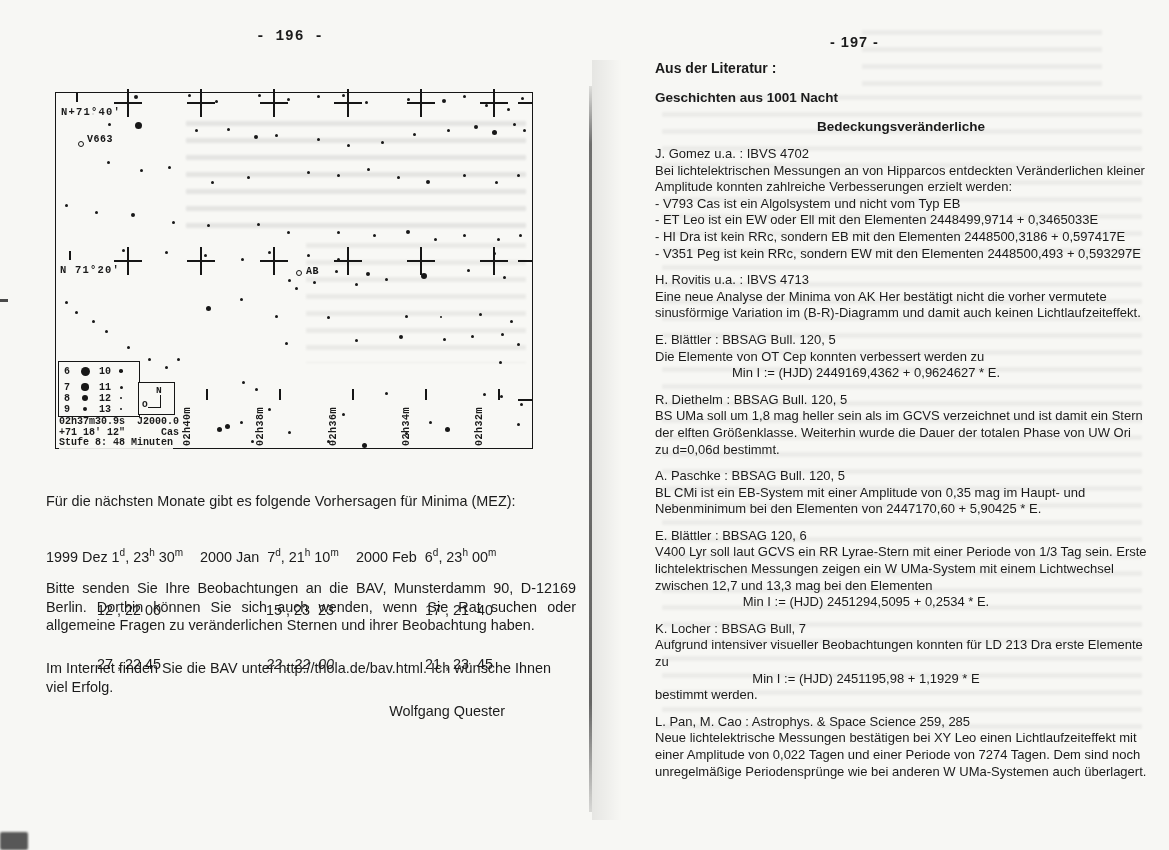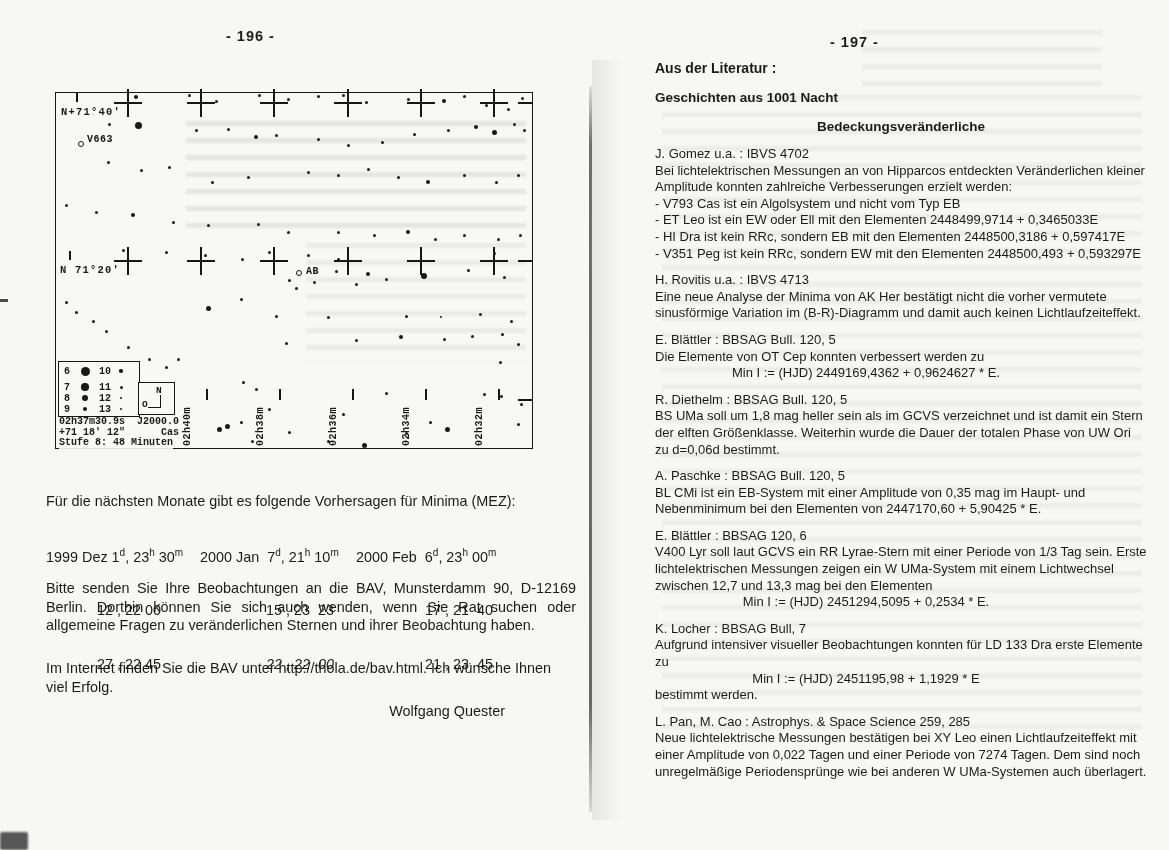--- a/index.html
+++ b/index.html
@@ -63,21 +63,21 @@
         filter:blur(1.2px);opacity:.85;border-radius:2px;}
   .edge-dash{position:absolute;left:0;top:299px;width:8px;height:3px;background:#4a4a4a;filter:blur(.5px);}
   sup{line-height:0;}
 </style>
 </head>
 <body>
 
 <div class="scan">
 
   <div class="page" id="page-left">
-    <div class="pageno" style="left:226px;top:28px;">- 196 -</div>
+    <div class="pageno" style="left:256px;top:28px;font-family:Liberation Mono, monospace;">- 196 -</div>
 
     <div class="chart" id="chart-canvas">
 
       <div class="ghost" style="left:130px;top:28px;width:340px;height:110px;opacity:.5;"></div>
       <div class="ghost" style="left:250px;top:150px;width:220px;height:120px;opacity:.35;"></div>
 
     <div class="star" style="left: 78px; top: 2px; width: 4px; height: 4px;"></div>
         <div class="star" style="left: 131.5px; top: 0.5px; width: 3px; height: 3px;"></div>
         <div class="star" style="left: 158.5px; top: 6.5px; width: 3px; height: 3px;"></div>
         <div class="star" style="left: 201.5px; top: 0.5px; width: 3px; height: 3px;"></div>
@@ -321,21 +321,21 @@
           <div class="src">A. Paschke : BBSAG Bull. 120, 5</div>
           <div class="body-line">BL CMi ist ein EB-System mit einer Amplitude von 0,35 mag im Haupt- und Nebenminimum bei den Elementen von 2447170,60 + 5,90425 * E.</div>
         </div>
         <div class="entry">
           <div class="src">E. Blättler : BBSAG 120, 6</div>
           <div class="body-line">V400 Lyr soll laut GCVS ein RR Lyrae-Stern mit einer Periode von 1/3 Tag sein. Erste lichtelektrischen Messungen zeigen ein W UMa-System mit einem Lichtwechsel zwischen 12,7 und 13,3 mag bei den Elementen</div>
           <div class="formula">Min I := (HJD) 2451294,5095 + 0,2534 * E.</div>
         </div>
         <div class="entry">
           <div class="src">K. Locher : BBSAG Bull, 7</div>
-          <div class="body-line">Aufgrund intensiver visueller Beobachtungen konnten für LD 133 Dra erste Elemente zu</div>
+          <div class="body-line">Aufgrund intensiver visueller Beobachtungen konnten für LD 213 Dra erste Elemente zu</div>
           <div class="formula">Min I := (HJD) 2451195,98 + 1,1929 * E</div>
           <div class="after">bestimmt werden.</div>
         </div>
         <div class="entry">
           <div class="src">L. Pan, M. Cao : Astrophys. &amp; Space Science 259, 285</div>
           <div class="body-line">Neue lichtelektrische Messungen bestätigen bei XY Leo einen Lichtlaufzeiteffekt mit einer Amplitude von 0,022 Tagen und einer Periode von 7274 Tagen. Dem sind noch unregelmäßige Periodensprünge wie bei anderen W UMa-Systemen auch überlagert.</div>
         </div>
       </div>
   </div>
 

